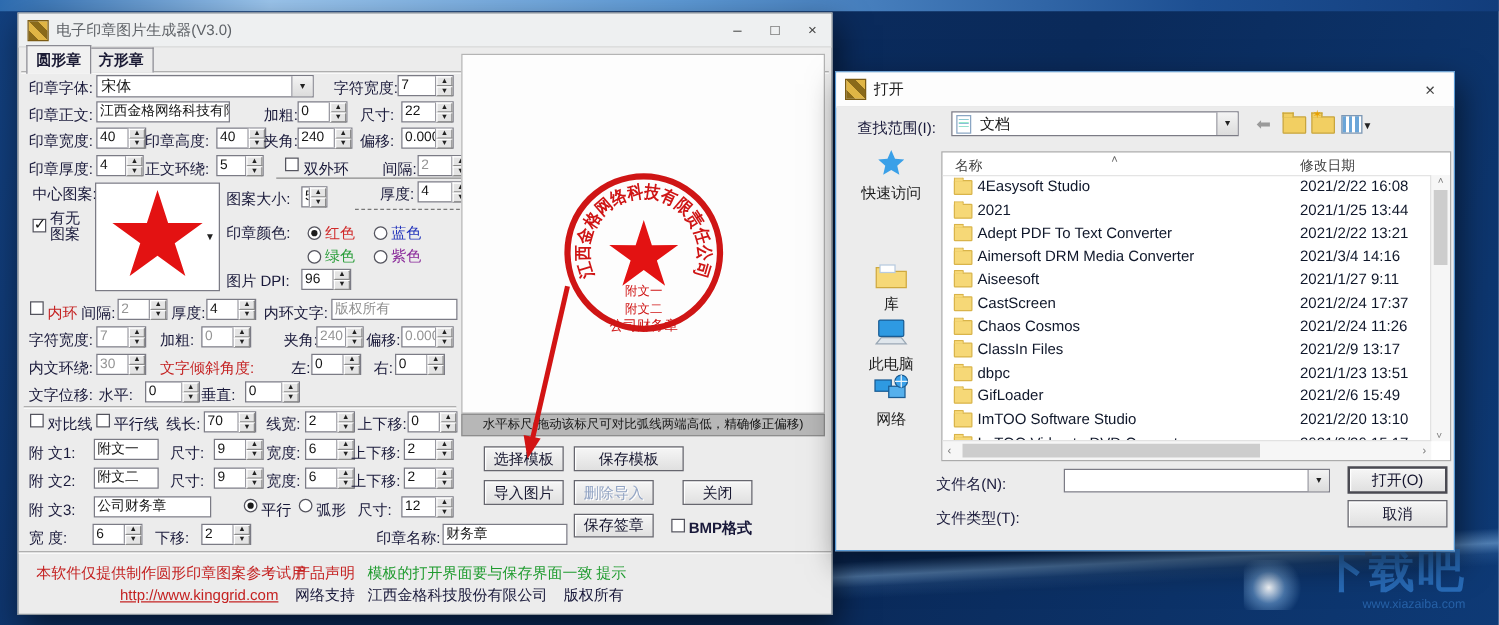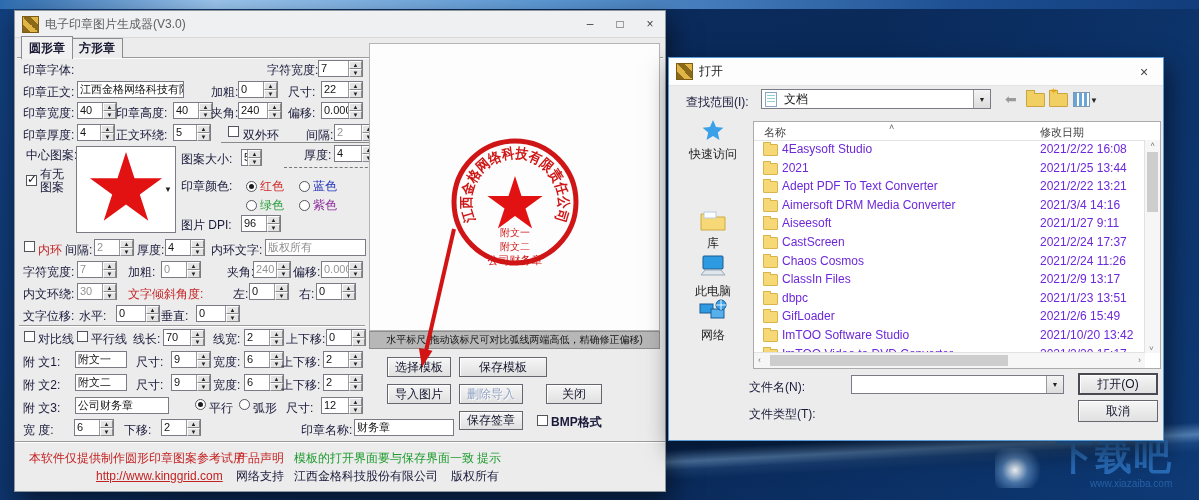--- a/index.html
+++ b/index.html
@@ -54,21 +54,21 @@
   .preview{position:absolute;background:#fdfdfd;border:1px solid #b4b4b4;box-sizing:border-box}
   
   .starbox{position:absolute;background:#fff;border:1px solid #7b7b85;box-sizing:border-box}
   .ddm{position:absolute;font-size:8px;color:#222}
   
   .dlg-tbar{position:absolute;left:0;top:0;right:0;height:27px;background:#fdfdfd;border-bottom:1px solid #e3e3e3;display:flex;align-items:center}
   .side-item{position:absolute;width:64px;text-align:center;font-size:12px;color:#1c1c1c}
   .list{position:absolute;background:#fff;border:1px solid #ababab;box-sizing:border-box;overflow:hidden}
   .lhead{position:absolute;left:0;top:0;right:0;height:18px;border-bottom:1px solid #e4e4e4;font-size:11px;color:#444}
   .rows{position:absolute;left:0;top:18px;width:391px;height:215px;overflow:hidden}
-  .frow{position:absolute;left:0;width:100%;height:19px;font-size:12px;color:#6d28d9}
+  .frow{position:absolute;left:0;width:100%;height:19px;font-size:12px;color:#0f172a}
   .fico{position:absolute;left:9px;top:4px;width:13px;height:10px;background:#f6d877;border:1px solid #d9b44a;border-radius:1px}
   .fico::before{content:"";position:absolute;left:-1px;top:-3px;width:6px;height:2px;background:#f6d877;border:1px solid #d9b44a;border-bottom:none;border-radius:1px 1px 0 0}
   .fname{position:absolute;left:28px;top:2px;white-space:nowrap}
   .fdate{position:absolute;left:286px;top:2px;white-space:nowrap}
   .vscroll{position:absolute;right:0;top:18px;width:15px;bottom:15px;background:#f6f6f6;border-left:1px solid #e2e2e2;font-size:8px;color:#777;text-align:center}
   .hscroll{position:absolute;left:0;bottom:0;height:15px;width:391px;background:#f6f6f6;border-top:1px solid #e2e2e2;font-size:9px;color:#777}
   .thumbv{position:absolute;left:2px;top:12px;width:11px;height:60px;background:#cdcdcd}
   .thumbh{position:absolute;left:16px;top:2px;width:238px;height:11px;background:#cdcdcd}
   .tool{position:absolute;font-size:14px;color:#9a9a9a}
   .foldico{position:absolute;width:17px;height:12px;background:#f2cf62;border:1px solid #c8a53e;border-radius:1px}
@@ -98,20 +98,24 @@
         <span class="wbtn">–</span>
         <span class="wbtn">□</span>
         <span class="wbtn">×</span>
       </span>
     </div>
     <div class="sepline" style="left:2px;top:46px;width:646px"></div>
     <div class="tab active" style="left:6px">圆形章</div>
     <div class="tab" style="left:56px">方形章</div>
 
     <span class="lbl" style="left:8px;top:52px">印章字体:</span>
+    <span class="combo" style="left:62px;top:49px;width:174px;height:18px">
+        <span class="cv">宋体</span>
+        <span class="ca">▼</span>
+      </span>
     <span class="lbl" style="left:252px;top:52px">字符宽度:</span>
     <span class="spin" style="left:303px;top:49px;width:45px">
         <span class="sv">7</span>
         <span class="sb">
           <i>▲</i>
           <i>▼</i>
         </span>
       </span>
 
     <span class="lbl" style="left:8px;top:74px">印章正文:</span>
@@ -598,21 +602,21 @@
             <span class="fdate">2021/1/23 13:51</span>
           </div>
         <div class="frow" style="top:167px">
             <span class="fico"></span>
             <span class="fname">GifLoader</span>
             <span class="fdate">2021/2/6 15:49</span>
           </div>
         <div class="frow" style="top:186px">
             <span class="fico"></span>
             <span class="fname">ImTOO Software Studio</span>
-            <span class="fdate">2021/10/20 13:42</span>
+            <span class="fdate">2021/2/20 13:10</span>
           </div>
         <div class="frow" style="top:205px">
             <span class="fico"></span>
             <span class="fname">ImTOO Video to DVD Converter</span>
             <span class="fdate">2021/2/20 15:17</span>
           </div>
       </div>
       <div class="vscroll">˄<span class="thumbv"></span><span style="position:absolute;bottom:0;left:4px">˅</span></div>
       <div class="hscroll">
           <span style="position:absolute;left:4px;top:2px">‹</span>

